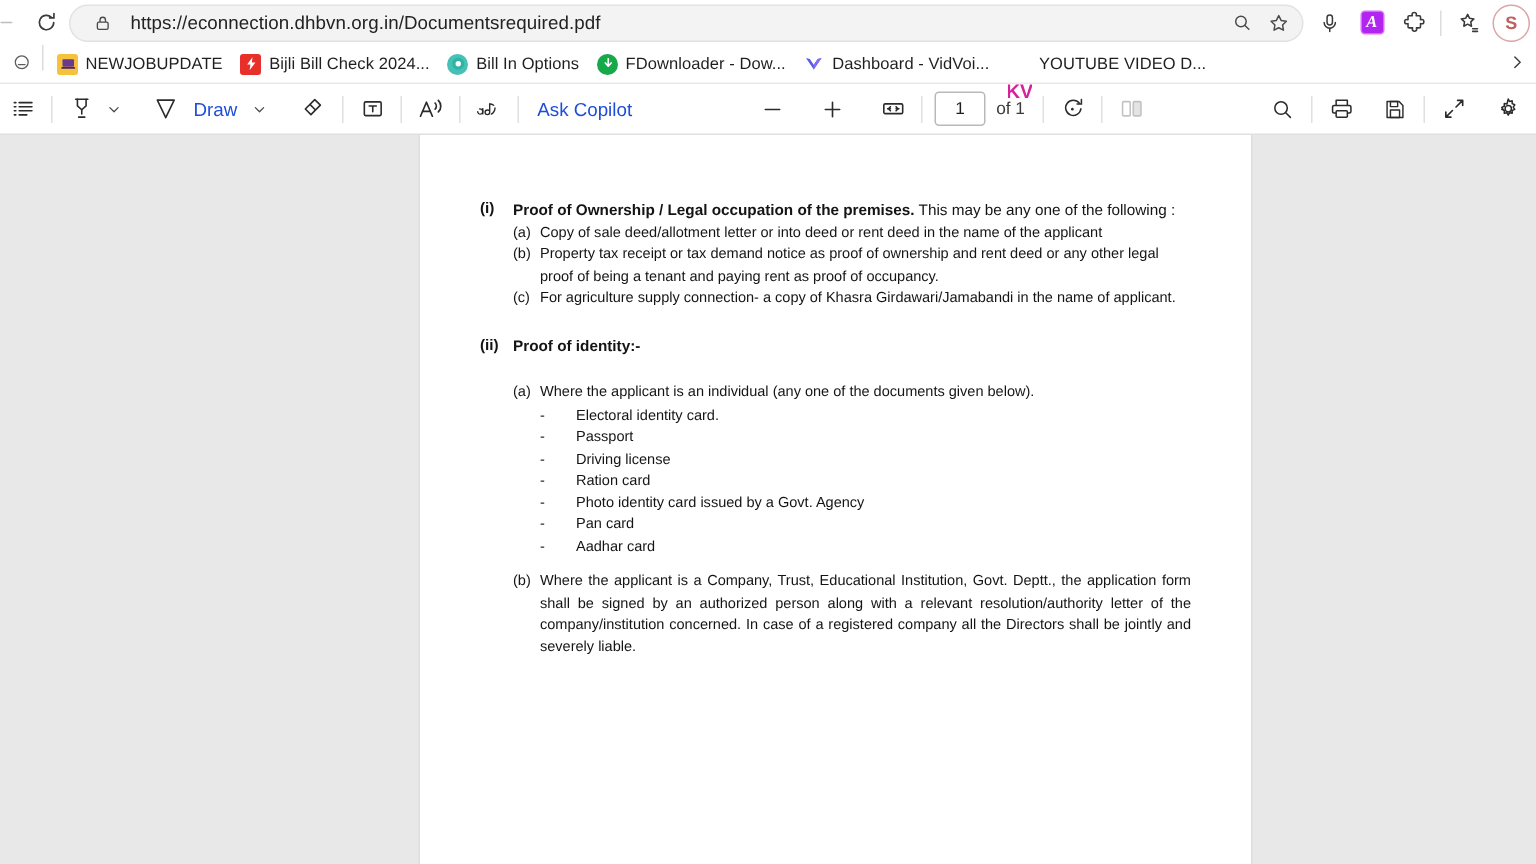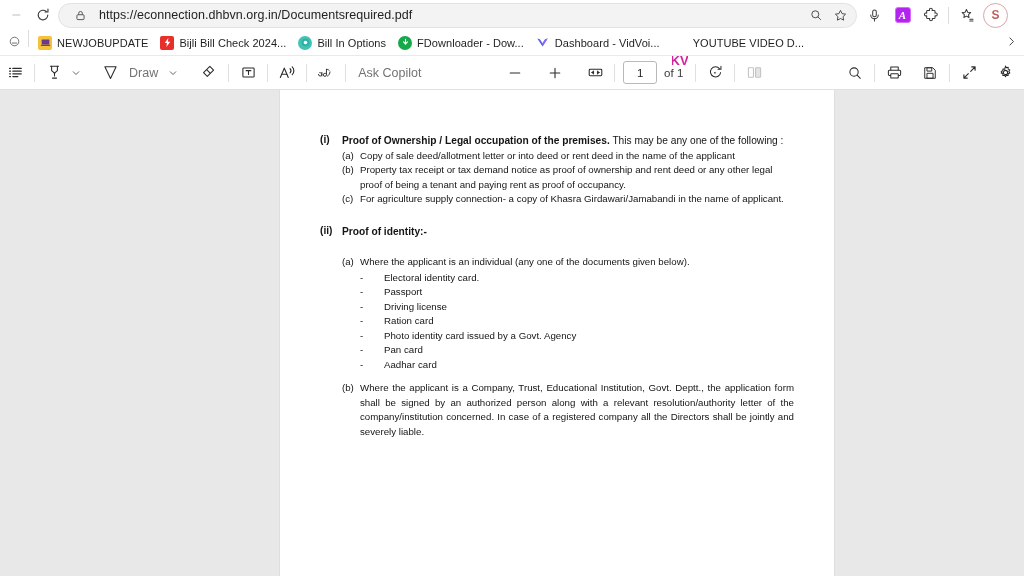--- a/index.html
+++ b/index.html
@@ -13,21 +13,21 @@
   
   #browser-chrome {
     width: 1024px;
     background: #ffffff;
   }
 
   #address-bar-row {
     height: 30px;
     display: flex;
     align-items: center;
-    padding: 0 16px;
+    padding: 0 4px;
     gap: 0px;
   }
   .nav-btn {
     width: 26px; height: 26px;
     display: flex; align-items: center; justify-content: center;
     border-radius: 5px;
     flex: none;
     color: #4a4a4a;
   }
 
@@ -170,21 +170,21 @@
   }
   .tb-btn.disabled { color: #c2c2c2; }
   .tb-sep {
     width: 1px; height: 18px;
     background: #e0e0e0;
     margin: 0 6px;
     flex: none;
   }
   .tb-text {
     font-size: 12.5px;
-    color: #737373;
+    color: #1d4ed8;
     padding: 0 6px;
     white-space: nowrap;
     text-align: center;
   }
   .chev {
     width: 18px; height: 26px;
     display: flex; align-items: center; justify-content: center;
     color: #4a4a4a;
     flex: none;
   }

